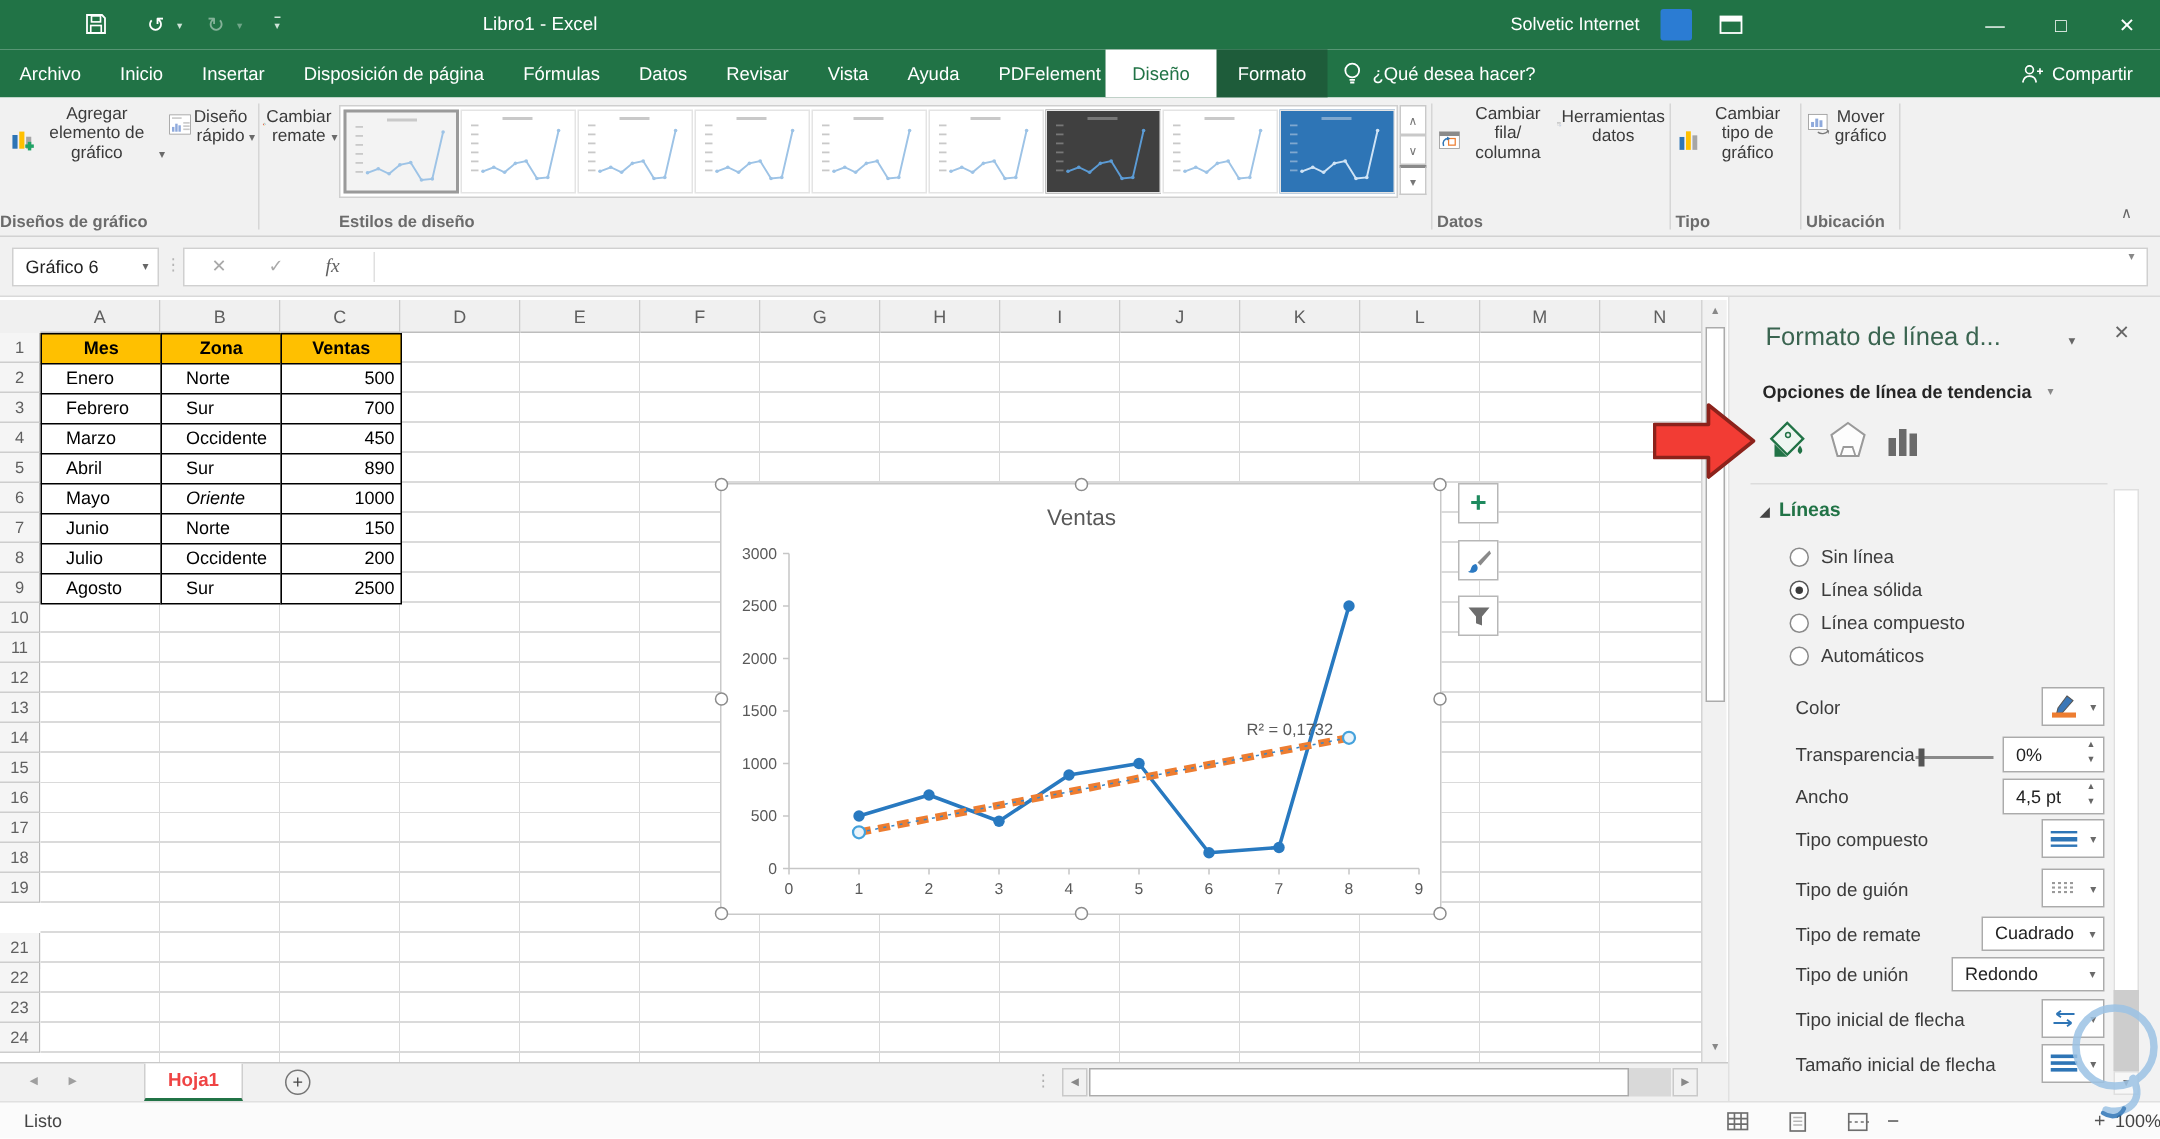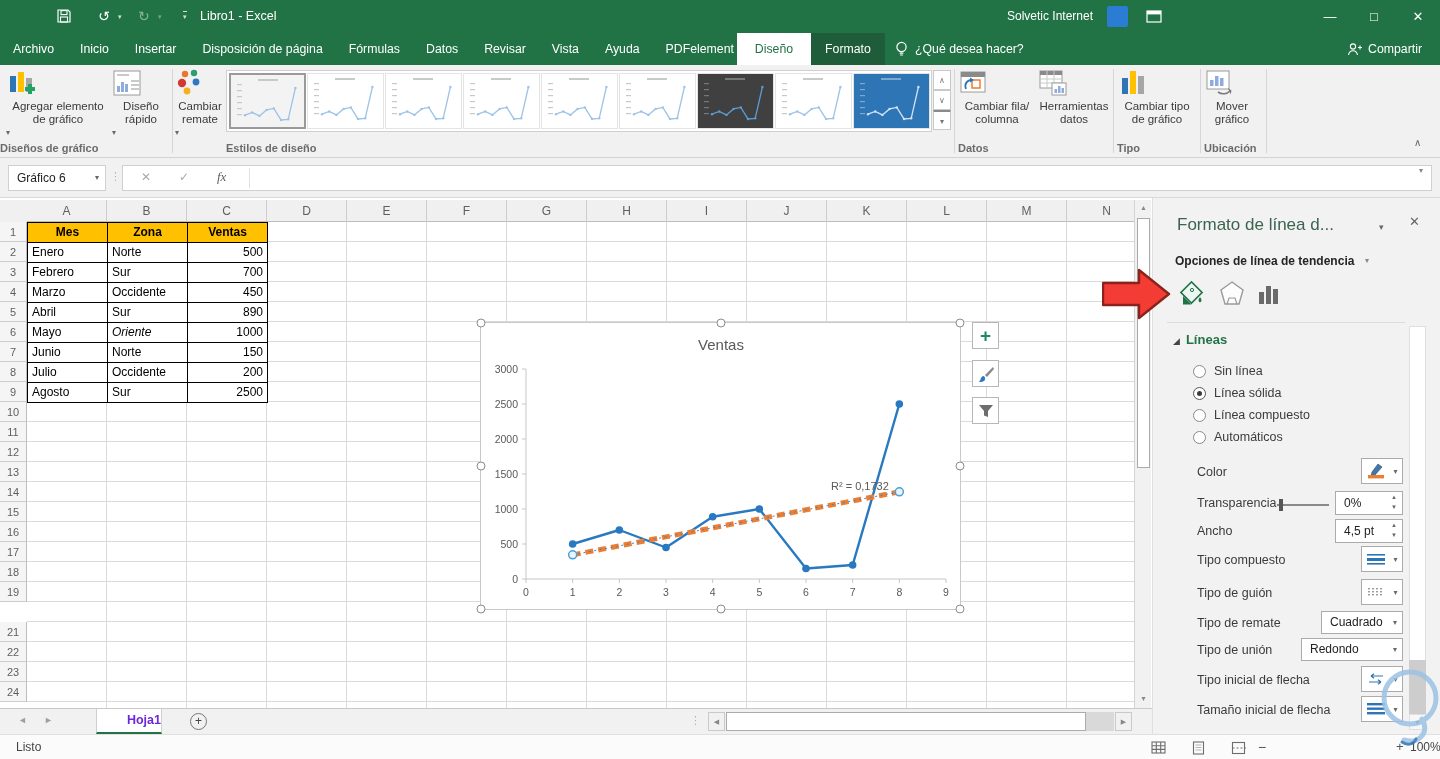--- a/index.html
+++ b/index.html
@@ -4,39 +4,39 @@
 <style>
   * { margin:0; padding:0; box-sizing:border-box; }
   html,body { width:1440px; height:759px; }
   body { position:relative; font-family:"Liberation Sans","DejaVu Sans",sans-serif; overflow:hidden; background:#fff; color:#333; }
   .abs { position:absolute; }
 
   
   #titlebar { position:absolute; left:0; top:0; width:1440px; height:33px; background:#217346; color:#fff; }
   .qat-ic { position:absolute; top:7px; color:#fff; font-size:14px; line-height:18px; }
   .qat-caret { position:absolute; top:13px; font-size:7px; color:#cfe3d8; }
-  #doc-title { position:absolute; left:200px; top:0; width:320px; height:33px; line-height:33px; text-align:left; font-size:12.5px; color:#fff; }
+  #doc-title { position:absolute; left:200px; top:0; width:320px; height:33px; line-height:33px; text-align:center; font-size:12.5px; color:#fff; }
   #ctx-hdr { position:absolute; left:737px; top:0; width:148px; height:33px; background:#1e5c3a; font-size:11px; line-height:33px; text-align:center; color:#e8f1ec;margin-top:40px; }
   #account { position:absolute; right:347px; top:0; height:33px; line-height:33px; font-size:12px; color:#fff; }
   #avatar { position:absolute; right:312px; top:6px; width:21px; height:21px; background:#2b7cd3; border-radius:2px; }
   .winbtn { position:absolute; top:0; width:44px; height:33px; line-height:33px; text-align:center; color:#fff; font-size:13px; }
 
   
   #tabrow { position:absolute; left:0; top:33px; width:1440px; height:32px; background:#217346; }
   #tabs-main { display:flex; height:32px; }
   .tab { padding:0 13px; line-height:32px; font-size:12.3px; color:#fff; white-space:nowrap; }
   #ctx-tabs { position:absolute; left:737px; top:0; width:148px; height:32px; background:#1e5c3a; display:flex; }
   .ctx-tab { flex:1; text-align:center; line-height:32px; font-size:12.3px; color:#fff; }
   .ctx-tab.active { background:#fff; color:#217346; }
   #tellme { position:absolute; left:895px; top:0; height:32px; line-height:32px; color:#fff; font-size:12.3px; display:flex; align-items:center; gap:7px; }
   #share { position:absolute; right:18px; top:0; height:32px; line-height:32px; color:#fff; font-size:12.3px; display:flex; align-items:center; gap:6px; }
 
   
   #ribbon { position:absolute; left:0; top:65px; width:1440px; height:93px; background:#f1f1f1; border-bottom:1px solid #d2d2d2; }
-  .rbig { position:absolute; top:3px; display:flex; flex-direction:column; align-items:flex-start; font-size:11.5px; color:#3b3b3b; text-align:center; line-height:13px; }
+  .rbig { position:absolute; top:3px; display:flex; flex-direction:row; align-items:flex-end; font-size:11.5px; color:#3b3b3b; text-align:center; line-height:13px; }
   .rbig .lbl { margin-top:2px; }
   .car { font-size:8px; color:#6a6a6a; }
   .glabel { position:absolute; top:77px; font-size:11px; color:#6b6b6b; text-align:left; white-space:nowrap;font-weight:bold; }
   .vsep { position:absolute; top:4px; height:84px; width:1px; background:#d6d6d6; }
   #gallery { position:absolute; left:226px; top:5px; width:706px; height:62px; background:#fff; border:1px solid #cfcfcf; overflow:hidden; }
   .gcell { position:absolute; top:2px; width:77px; height:56px; background:#fff; border:1px solid #e4e4e4; }
   .gcell.g-dark { background:#404040; }
   .gcell.g-blue { background:#2e75b6; }
   .gcell.gsel { border:2px solid #9a9a9a; background:#f3f3f3; }
   .gsBtn { position:absolute; left:933px; width:18px; height:20px; background:#fff; border:1px solid #c9c9c9; text-align:center; font-size:8px; color:#777; line-height:19px; }
@@ -50,21 +50,21 @@
   #colhdrs { position:absolute; left:0; top:200px; width:1134px; height:22px; overflow:hidden; background:#f0f0f0; }
   .col-h { position:absolute; top:0; width:80px; height:22px; line-height:22px; text-align:center; border-right:1px solid #cdcdcd; border-bottom:1px solid #bdbdbd; background:#f0f0f0; color:#5f5f5f; font-size:12px; }
   #corner { position:absolute; left:0; top:200px; width:27px; height:22px; background:#f0f0f0; border-right:1px solid #bdbdbd; border-bottom:1px solid #bdbdbd; }
   #corner:after { content:""; position:absolute; right:2px; bottom:2px; border-left:9px solid transparent; border-bottom:9px solid #b5b5b5; }
   #rowhdrs { position:absolute; left:0; top:222px; width:27px; height:486px; overflow:hidden; }
   .row-h { position:absolute; left:0; width:27px; height:20px; line-height:20px; text-align:center; border-right:1px solid #bdbdbd; border-bottom:1px solid #cdcdcd; background:#f5f5f5; color:#5f5f5f; font-size:11px; }
   #sheetbg { position:absolute; left:27px; top:222px; width:1107px; height:486px; background:#fff;
     background-image:repeating-linear-gradient(to right,transparent 0 79px,#dadada 79px 80px),
                      repeating-linear-gradient(to bottom,transparent 0 19px,#dadada 19px 20px); }
   #datatable { position:absolute; left:27px; top:222px; width:243px; height:182px; z-index:2; }
-  .tcell { position:absolute; width:81px; height:21px; border:1px solid #000; background:#fff; font-size:12px; line-height:19px; padding-left:4px; color:#000; }
+  .tcell { position:absolute; width:81px; height:21px; border:1px solid #000; background:#fff; font-size:12px; line-height:19px; padding-left:16px; color:#000; }
   .thdr { background:#FFC000; font-weight:bold; text-align:center; padding-left:0; }
   .tnum { text-align:right; padding-right:4px; padding-left:0; }
 
   
   #chart { position:absolute; left:480px; top:322px; width:481px; height:288px; background:#fff; border:1px solid #c9c9c9; z-index:3; }
   #chart svg text { font-family:"Liberation Sans","DejaVu Sans",sans-serif; }
   .handle { position:absolute; width:9px; height:9px; border-radius:50%; background:#fff; border:1px solid #8c8c8c; transform:translate(-50%,-50%); z-index:4; }
   .cbtn { position:absolute; left:972px; width:27px; height:27px; background:#fff; border:1px solid #b7b7b7; z-index:3; display:flex; align-items:center; justify-content:center; }
 
   
@@ -89,21 +89,21 @@
   .combo { position:absolute; height:23px; background:#fff; border:1px solid #ababab; font-size:12px; line-height:21px; padding-left:8px; color:#222; }
   .combo .car { position:absolute; right:5px; top:0; line-height:21px; }
   .spin { position:absolute; width:68px; height:24px; background:#fff; border:1px solid #ababab; font-size:12px; line-height:22px; padding-left:8px; color:#222; }
   .spin .arr { position:absolute; right:2px; top:0; width:12px; height:22px; font-size:6px; color:#666; text-align:center; line-height:10px; }
   #pane-scroll { position:absolute; left:256px; top:128px; width:17px; height:404px; background:#fff; border:1px solid #dfdfdf; }
   #pane-thumb { position:absolute; left:256px; top:462px; width:17px; height:54px; background:#cdcdcd; }
   .pscArrow { position:absolute; left:256px; width:17px; height:16px; background:#f7f7f7; border:1px solid #dfdfdf; font-size:7px; color:#777; text-align:center; line-height:15px; }
 
   
   #sheetbar { position:absolute; left:0; top:708px; width:1152px; height:26px; background:#f1f1f1; border-top:1px solid #c9c9c9; }
-  #tab-hoja { position:absolute; left:96px; top:0; width:66px; height:25px; background:#fff; border-left:1px solid #cfcfcf; border-right:1px solid #cfcfcf; border-bottom:2px solid #217346; color:#6d28d9; font-weight:bold; font-size:12.5px; text-align:right; line-height:23px; }
+  #tab-hoja { position:absolute; left:96px; top:0; width:66px; height:25px; background:#fff; border-left:1px solid #cfcfcf; border-right:1px solid #cfcfcf; border-bottom:2px solid #217346; color:#ef4444; font-weight:bold; font-size:12.5px; text-align:center; line-height:23px; }
   #addsheet { position:absolute; left:190px; top:4px; width:17px; height:17px; border:1px solid #767676; border-radius:50%; color:#444; font-size:12px; line-height:15px; text-align:center; }
   #hscroll { position:absolute; left:708px; top:3px; width:426px; height:19px; background:#f1f1f1; }
   #hthumb { position:absolute; left:18px; top:0; width:360px; height:19px; background:#fff; border:1px solid #ababab; }
   #htrack-end { position:absolute; left:378px; top:0; width:28px; height:19px; background:#d9d9d9; }
   .hArrow { position:absolute; top:0; width:17px; height:19px; background:#f1f1f1; border:1px solid #c9c9c9; color:#888; font-size:7px; text-align:center; line-height:18px; }
   #statusbar { position:absolute; left:0; top:734px; width:1440px; height:25px; background:#fbfbfb; border-top:1px solid #e0e0e0; font-size:12px; color:#444; }
   .viewbtn { position:absolute; top:3px; width:24px; height:19px; display:flex; align-items:center; justify-content:center; }
   svg { display:block; }
 </style>
 </head>

